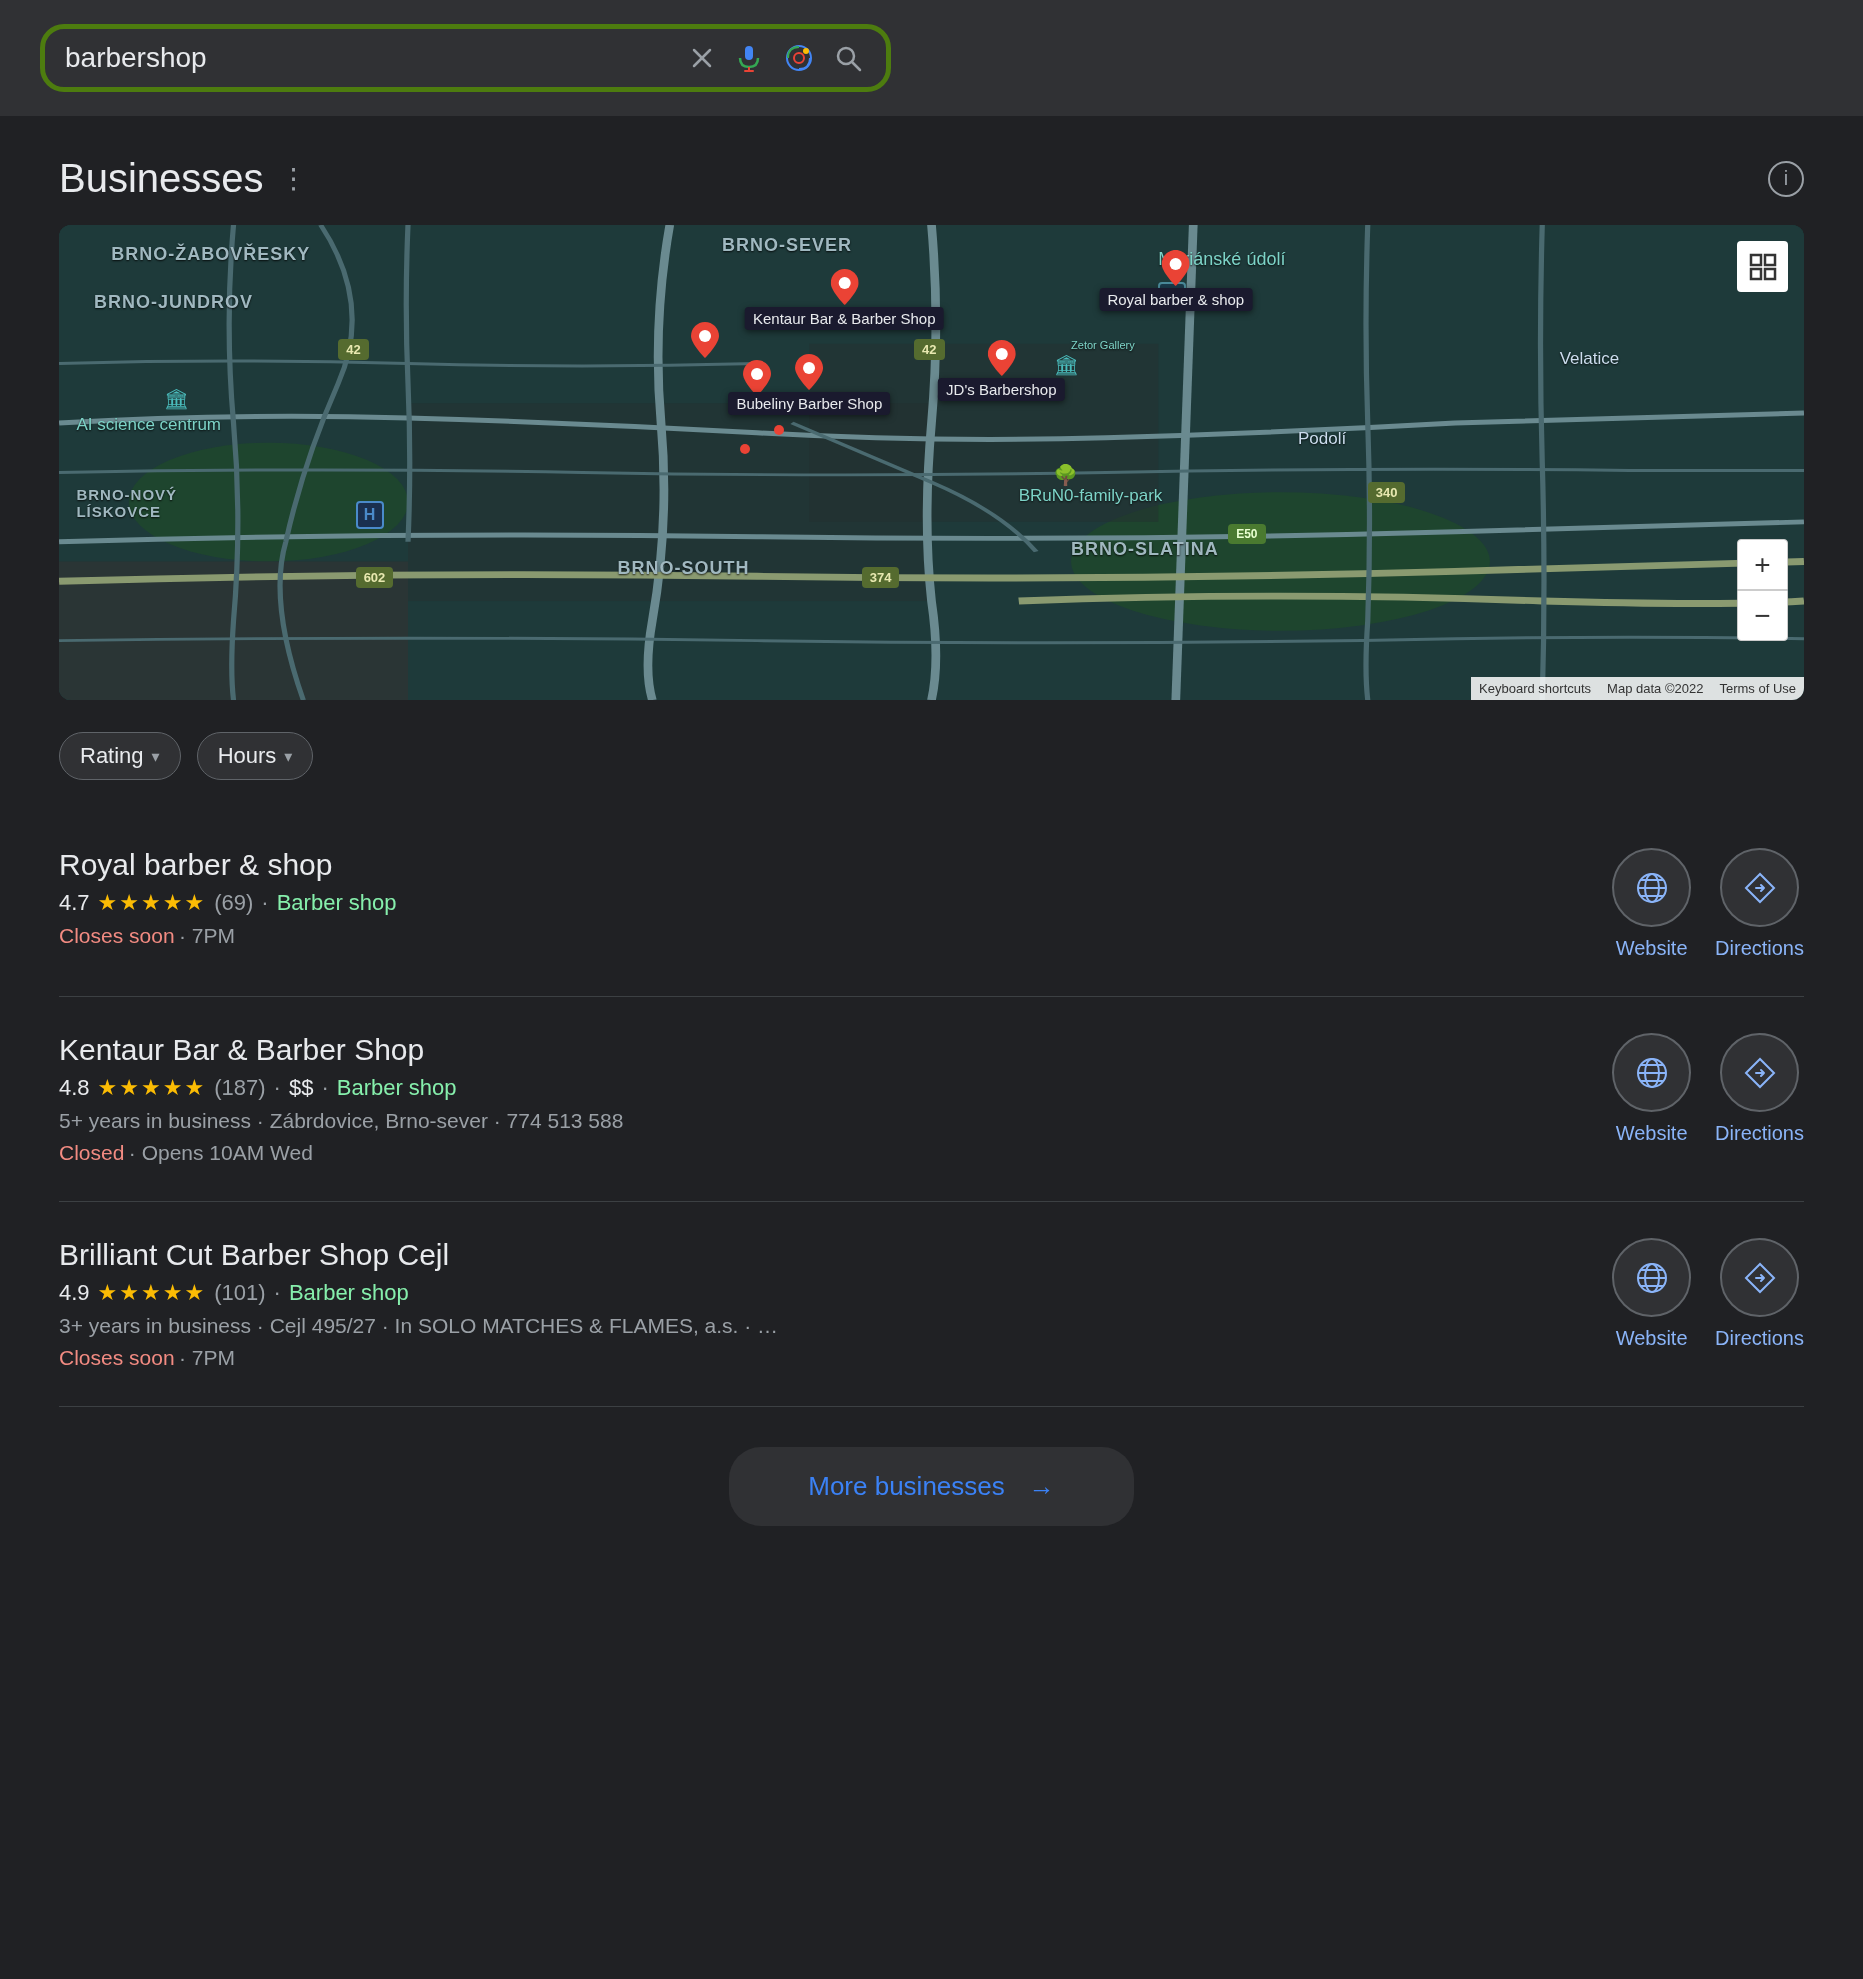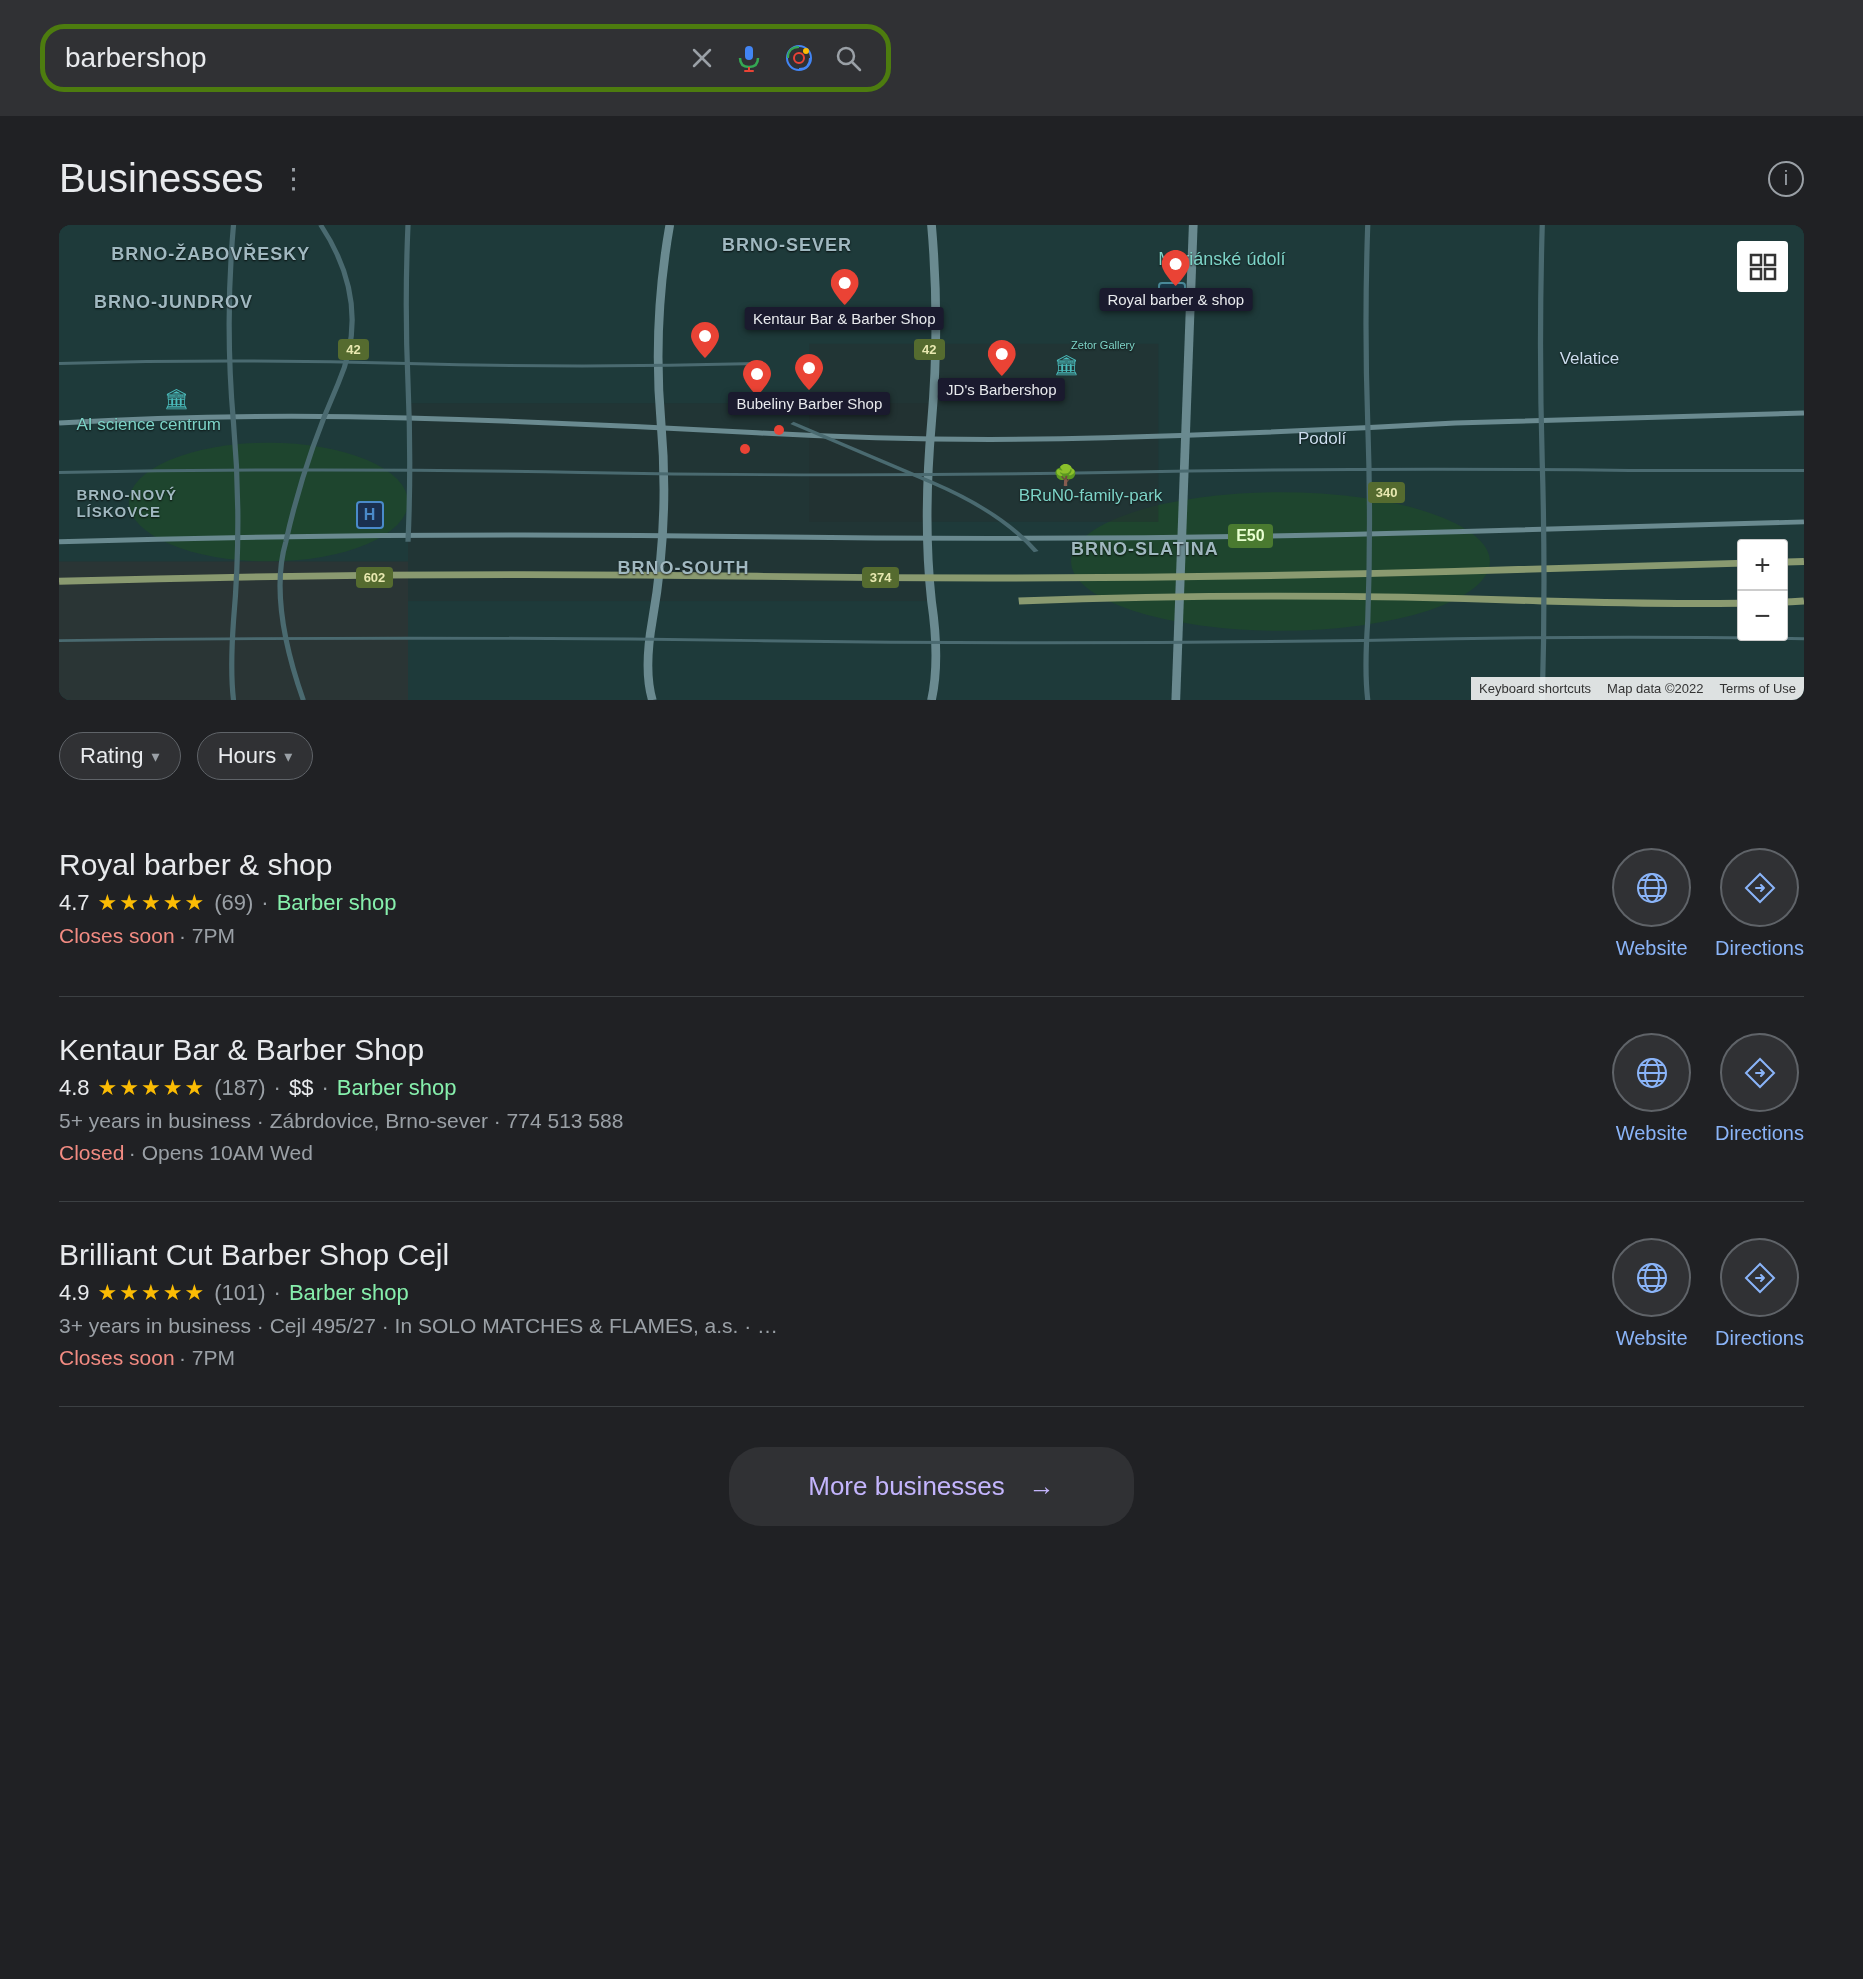--- a/index.html
+++ b/index.html
@@ -331,21 +331,21 @@
     .more-businesses-section {
       display: flex;
       justify-content: center;
       padding: 40px 0 20px;
     }
     .more-businesses-btn {
       background: #303134;
       border: none;
       border-radius: 32px;
       padding: 24px 79px;
-      color: #c4b5fd;
+      color: #3b82f6;
       font-size: 26px;
       cursor: pointer;
       display: flex;
       align-items: center;
       gap: 24px;
     }
 
     
     .road { fill: none; stroke: #4a6a70; stroke-width: 3; }
     .road-major { fill: none; stroke: #6a8a90; stroke-width: 5; }
@@ -357,21 +357,21 @@
       color: #e8e8b0;
       font-size: 13px;
       font-weight: bold;
       padding: 3px 8px;
       border-radius: 4px;
     }
     .badge-highway {
       position: absolute;
       background: #4a7a30;
       color: #e8ffd0;
-      font-size: 16px;
+      font-size: 12px;
       font-weight: bold;
       padding: 3px 8px;
       border-radius: 4px;
     }
 
     .camera-icon-map {
       position: absolute;
       background: #1a3a4a;
       border: 2px solid #4a8a9a;
       border-radius: 4px;

